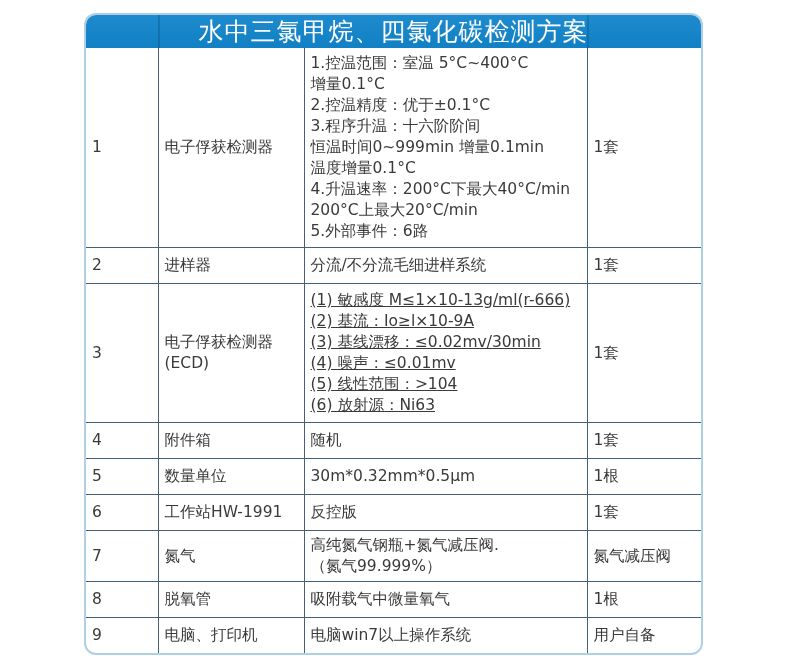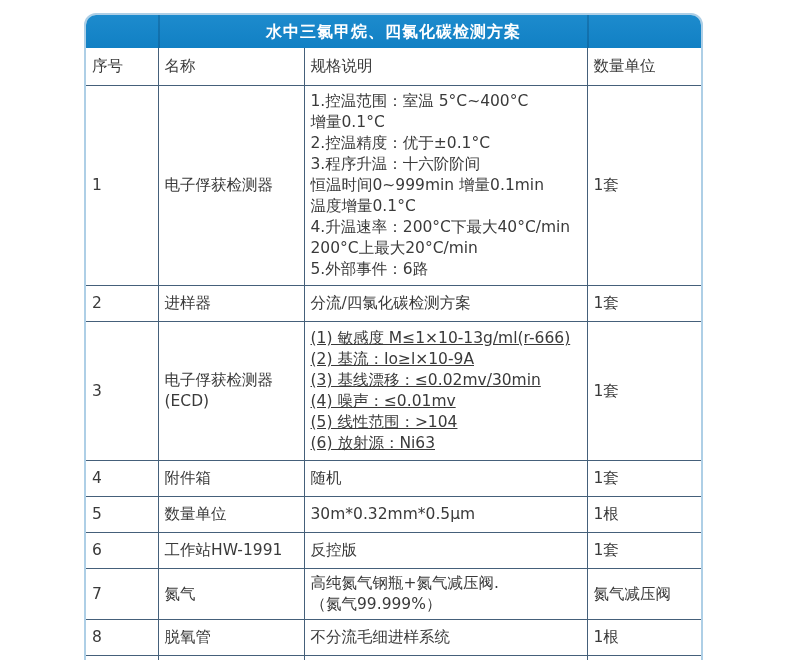--- a/index.html
+++ b/index.html
@@ -29,22 +29,22 @@
   .title-bar {
     position: relative;
     height: 33px;
     background: linear-gradient(180deg, #1d8bcd 0%, #1180c4 100%);
     display: flex;
     align-items: center;
     justify-content: center;
   }
   .title-bar .title-text {
     color: #ffffff;
-    font-size: 16px;
-    font-weight: bold;
+    font-size: 25px;
+    font-weight: normal;
     letter-spacing: 1px;
     line-height: 1;
   }
   .title-divider {
     position: absolute;
     top: 0;
     bottom: 0;
     width: 1.5px;
     background: rgba(0, 20, 50, 0.18);
   }
@@ -100,46 +100,40 @@
     </div>
 
     <table class="spec-table">
       <colgroup>
         <col class="c-no">
           <col class="c-name">
           <col class="c-spec">
           <col class="c-qty">
       </colgroup>
       <tbody>
-          <tr class="h-header">
-        <th class="cell-no">序号</th>
-        <th class="cell-name">名称</th>
-        <th class="cell-spec">规格说明</th>
-        <th class="cell-qty">数量单位</th>
-      </tr>
 
       <tr class="r1">
         <td class="cell-no">1</td>
         <td class="cell-name">电子俘获检测器</td>
         <td class="cell-spec">1.控温范围：室温 5°C~400°C
 增量0.1°C
 2.控温精度：优于±0.1°C
 3.程序升温：十六阶阶间
 恒温时间0~999min 增量0.1min
 温度增量0.1°C
 4.升温速率：200°C下最大40°C/min
 200°C上最大20°C/min
 5.外部事件：6路</td>
         <td class="cell-qty">1套</td>
       </tr>
 
       <tr class="h-single">
         <td class="cell-no">2</td>
         <td class="cell-name">进样器</td>
-        <td class="cell-spec">分流/四氯化碳检测方案</td>
+        <td class="cell-spec">分流/不分流毛细进样系统</td>
         <td class="cell-qty">1套</td>
       </tr>
 
       <tr class="r3">
         <td class="cell-no">3</td>
         <td class="cell-name">电子俘获检测器(ECD)</td>
         <td class="cell-spec">(1) 敏感度 M≤1×10-13g/ml(r-666)
 (2) 基流：Io≥l×10-9A
 (3) 基线漂移：≤0.02mv/30min
 (4) 噪声：≤0.01mv
@@ -173,21 +167,21 @@
         <td class="cell-no">7</td>
         <td class="cell-name">氮气</td>
         <td class="cell-spec">高纯氮气钢瓶+氮气减压阀.
 （氮气99.999%）</td>
         <td class="cell-qty">氮气减压阀</td>
       </tr>
 
       <tr class="h-single">
         <td class="cell-no">8</td>
         <td class="cell-name">脱氧管</td>
-        <td class="cell-spec">不分流毛细进样系统</td>
+        <td class="cell-spec">吸附载气中微量氧气</td>
         <td class="cell-qty">1根</td>
       </tr>
 
       <tr class="h-single">
         <td class="cell-no">9</td>
         <td class="cell-name">电脑、打印机</td>
         <td class="cell-spec">电脑win7以上操作系统</td>
         <td class="cell-qty">用户自备</td>
       </tr>
     </tbody>

